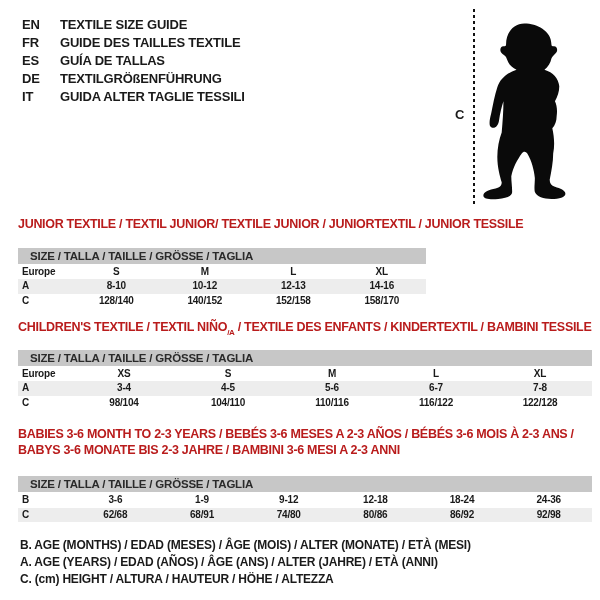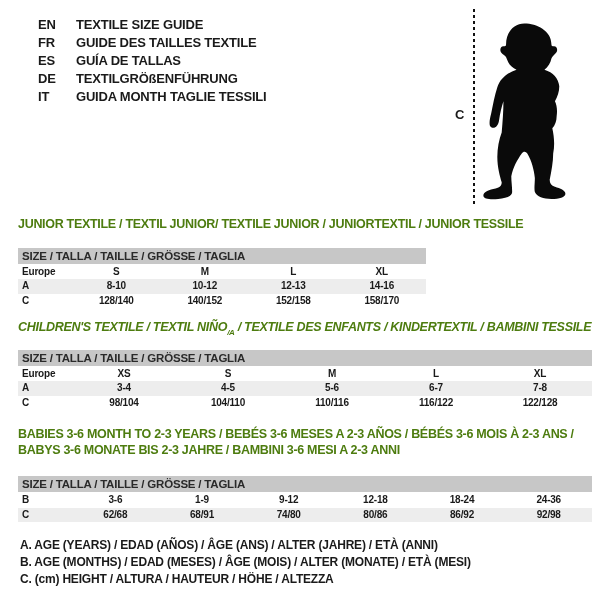--- a/index.html
+++ b/index.html
@@ -6,41 +6,41 @@
   body {
     width:600px; height:600px; background:#ffffff; position:relative;
     font-family:"Liberation Sans", sans-serif; font-weight:bold; color:#1a1a1a;
     overflow:hidden;
   }
   .abs { position:absolute; }
 
   
   #langs { top:16px; left:22px; font-size:13px; line-height:18px; letter-spacing:-0.2px; }
   .lang-row { display:flex; }
-  .lang-code { width:38px;margin-left:16px; }
+  .lang-code { width:38px; }
 
   
   #figure-line {
     left:473px; top:9px; width:2px; height:198px;
     background:repeating-linear-gradient(to bottom, #111 0 3px, transparent 3px 6px);
   }
   #figure-label { left:455px; top:107px; font-size:13px; }
   #toddler { left:479px; top:10px; }
 
   
   .tbl { position:absolute; left:18px; }
   #t1 { top:217px; width:408px; }
   #t2 { top:320px; width:574px; }
   #t3 { top:426px; width:574px; }
-  .tbl-title { font-size:12.5px; letter-spacing:-0.3px; line-height:14px; margin-bottom:11px; white-space:nowrap; color:#4d7c0f; }
-  #t2 .tbl-title { margin-bottom:10px;font-style:italic; }
+  .tbl-title { font-size:12.5px; letter-spacing:-0.3px; line-height:14px; margin-bottom:11px; white-space:nowrap; color:#b91c1c; }
+  #t2 .tbl-title { margin-bottom:10px; }
   #t3 .tbl-title { line-height:16px; margin-bottom:18px; }
   .sub { font-size:8px; vertical-align:sub; }
   .band {
-    height:16px; line-height:16px; background:#c7c7c7; padding-left:4px;
+    height:16px; line-height:16px; background:#c7c7c7; padding-left:12px;
     font-size:11.5px; letter-spacing:-0.2px; margin-bottom:1px; box-sizing:border-box;
     color:#2a2a2a;
   }
   .trow { display:flex; height:14.5px; line-height:14.5px; font-size:10px; letter-spacing:-0.2px; }
   .trow.alt { background:#ededed; }
   .tlabel { width:54px; padding-left:4px; box-sizing:border-box; }
   .tcell { flex:1; text-align:center; }
 
   
   #footnotes { top:537px; left:20px; font-size:12px; line-height:17px; letter-spacing:-0.2px; white-space:nowrap; }
@@ -60,21 +60,21 @@
   <div class="lang-row">
     <span class="lang-code">ES</span>
     <span>GUÍA DE TALLAS</span>
   </div>
   <div class="lang-row">
     <span class="lang-code">DE</span>
     <span>TEXTILGRÖßENFÜHRUNG</span>
   </div>
   <div class="lang-row">
     <span class="lang-code">IT</span>
-    <span>GUIDA MONTH TAGLIE TESSILI</span>
+    <span>GUIDA ALTER TAGLIE TESSILI</span>
   </div>
 </div>
 
 <div id="figure-line" class="abs"></div>
 <div id="figure-label" class="abs">C</div>
 <svg id="toddler" class="abs" width="96" height="198" viewBox="0 0 110 210" aria-hidden="true">
   <path fill="#0a0a0a" d="M52,7 C40,7 31,17 31,31 C31,33 30,33 28,33 C24,33 23,39 27,42
     C30,44 31,45 32,48 C34,54 38,58 43,60 C33,63 24,70 21,80 C18,89 16,100 14,110
     C12,118 11,124 14,126 C18,128 22,125 23,118 C24,110 26,102 28,96 C28,108 27,120 26,132
     C23,140 21,150 21,160 C21,172 24,182 26,189 C26,193 24,195 19,196 C12,197 5,200 5,204
@@ -171,16 +171,16 @@
         <span class="tcell">68/91</span>
         <span class="tcell">74/80</span>
         <span class="tcell">80/86</span>
         <span class="tcell">86/92</span>
         <span class="tcell">92/98</span>
       </div>
     </div>
 </section>
 
 <div id="footnotes" class="abs">
+  <div>B. AGE (MONTHS) / EDAD (MESES) / ÂGE (MOIS) / ALTER (MONATE) / ETÀ (MESI)</div>
   <div>A. AGE (YEARS) / EDAD (AÑOS) / ÂGE (ANS) / ALTER (JAHRE) / ETÀ (ANNI)</div>
-  <div>B. AGE (MONTHS) / EDAD (MESES) / ÂGE (MOIS) / ALTER (MONATE) / ETÀ (MESI)</div>
   <div>C. (cm) HEIGHT / ALTURA / HAUTEUR / HÖHE / ALTEZZA</div>
 </div>
 
 </body></html>

